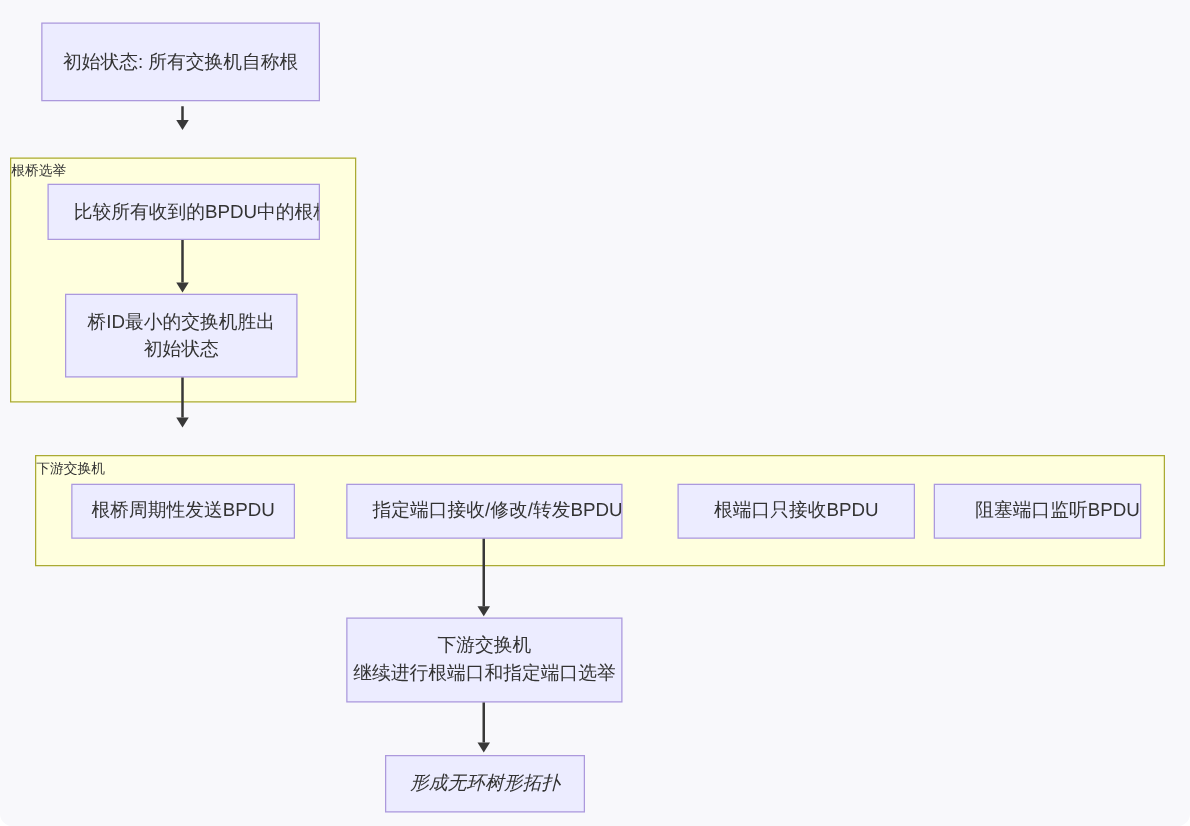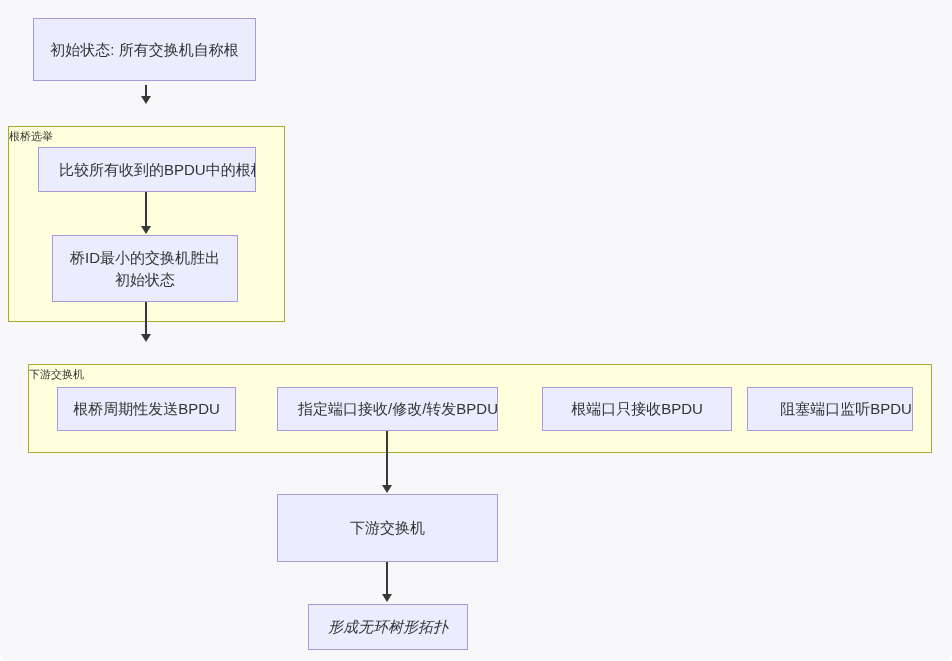--- a/index.html
+++ b/index.html
@@ -137,20 +137,21 @@
   </div>
 
   <div class="node" id="n-blocked">
     <div class="line">阻塞端口监听BPDU</div>
   </div>
 
   <div class="arrow" id="a4"></div>
 
   <div class="node" id="n-downstream">
     <div class="line">下游交换机</div>
+    <div class="line">继续进行根端口和指定端口选举</div>
   </div>
 
   <div class="arrow" id="a5"></div>
 
   <div class="node" id="n-final">
     <div class="line">形成无环树形拓扑</div>
   </div>
 
 </div>
 

